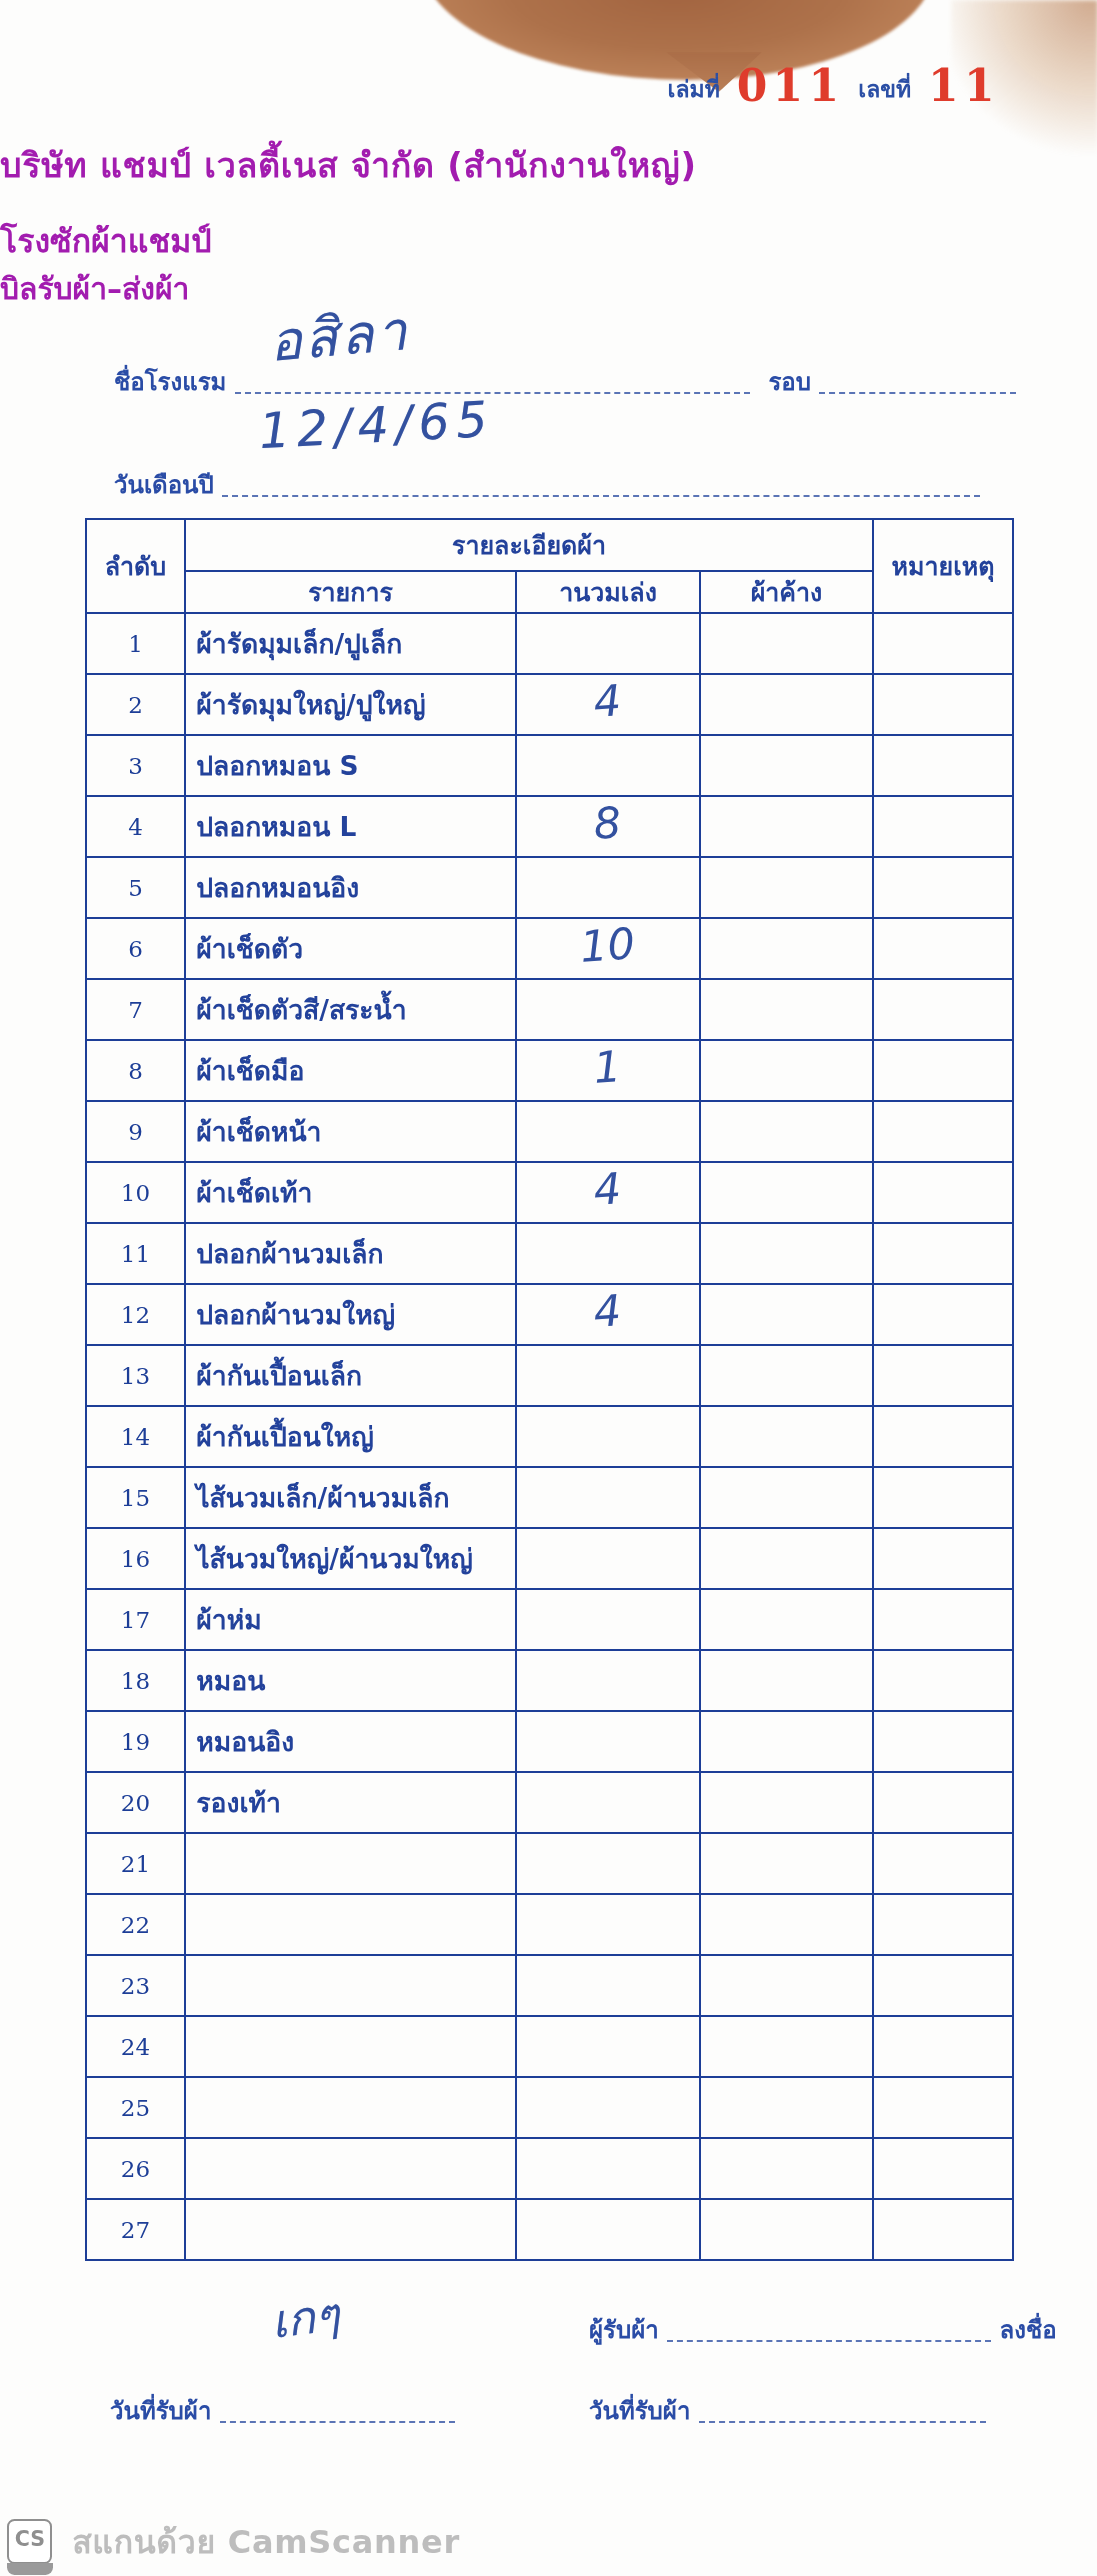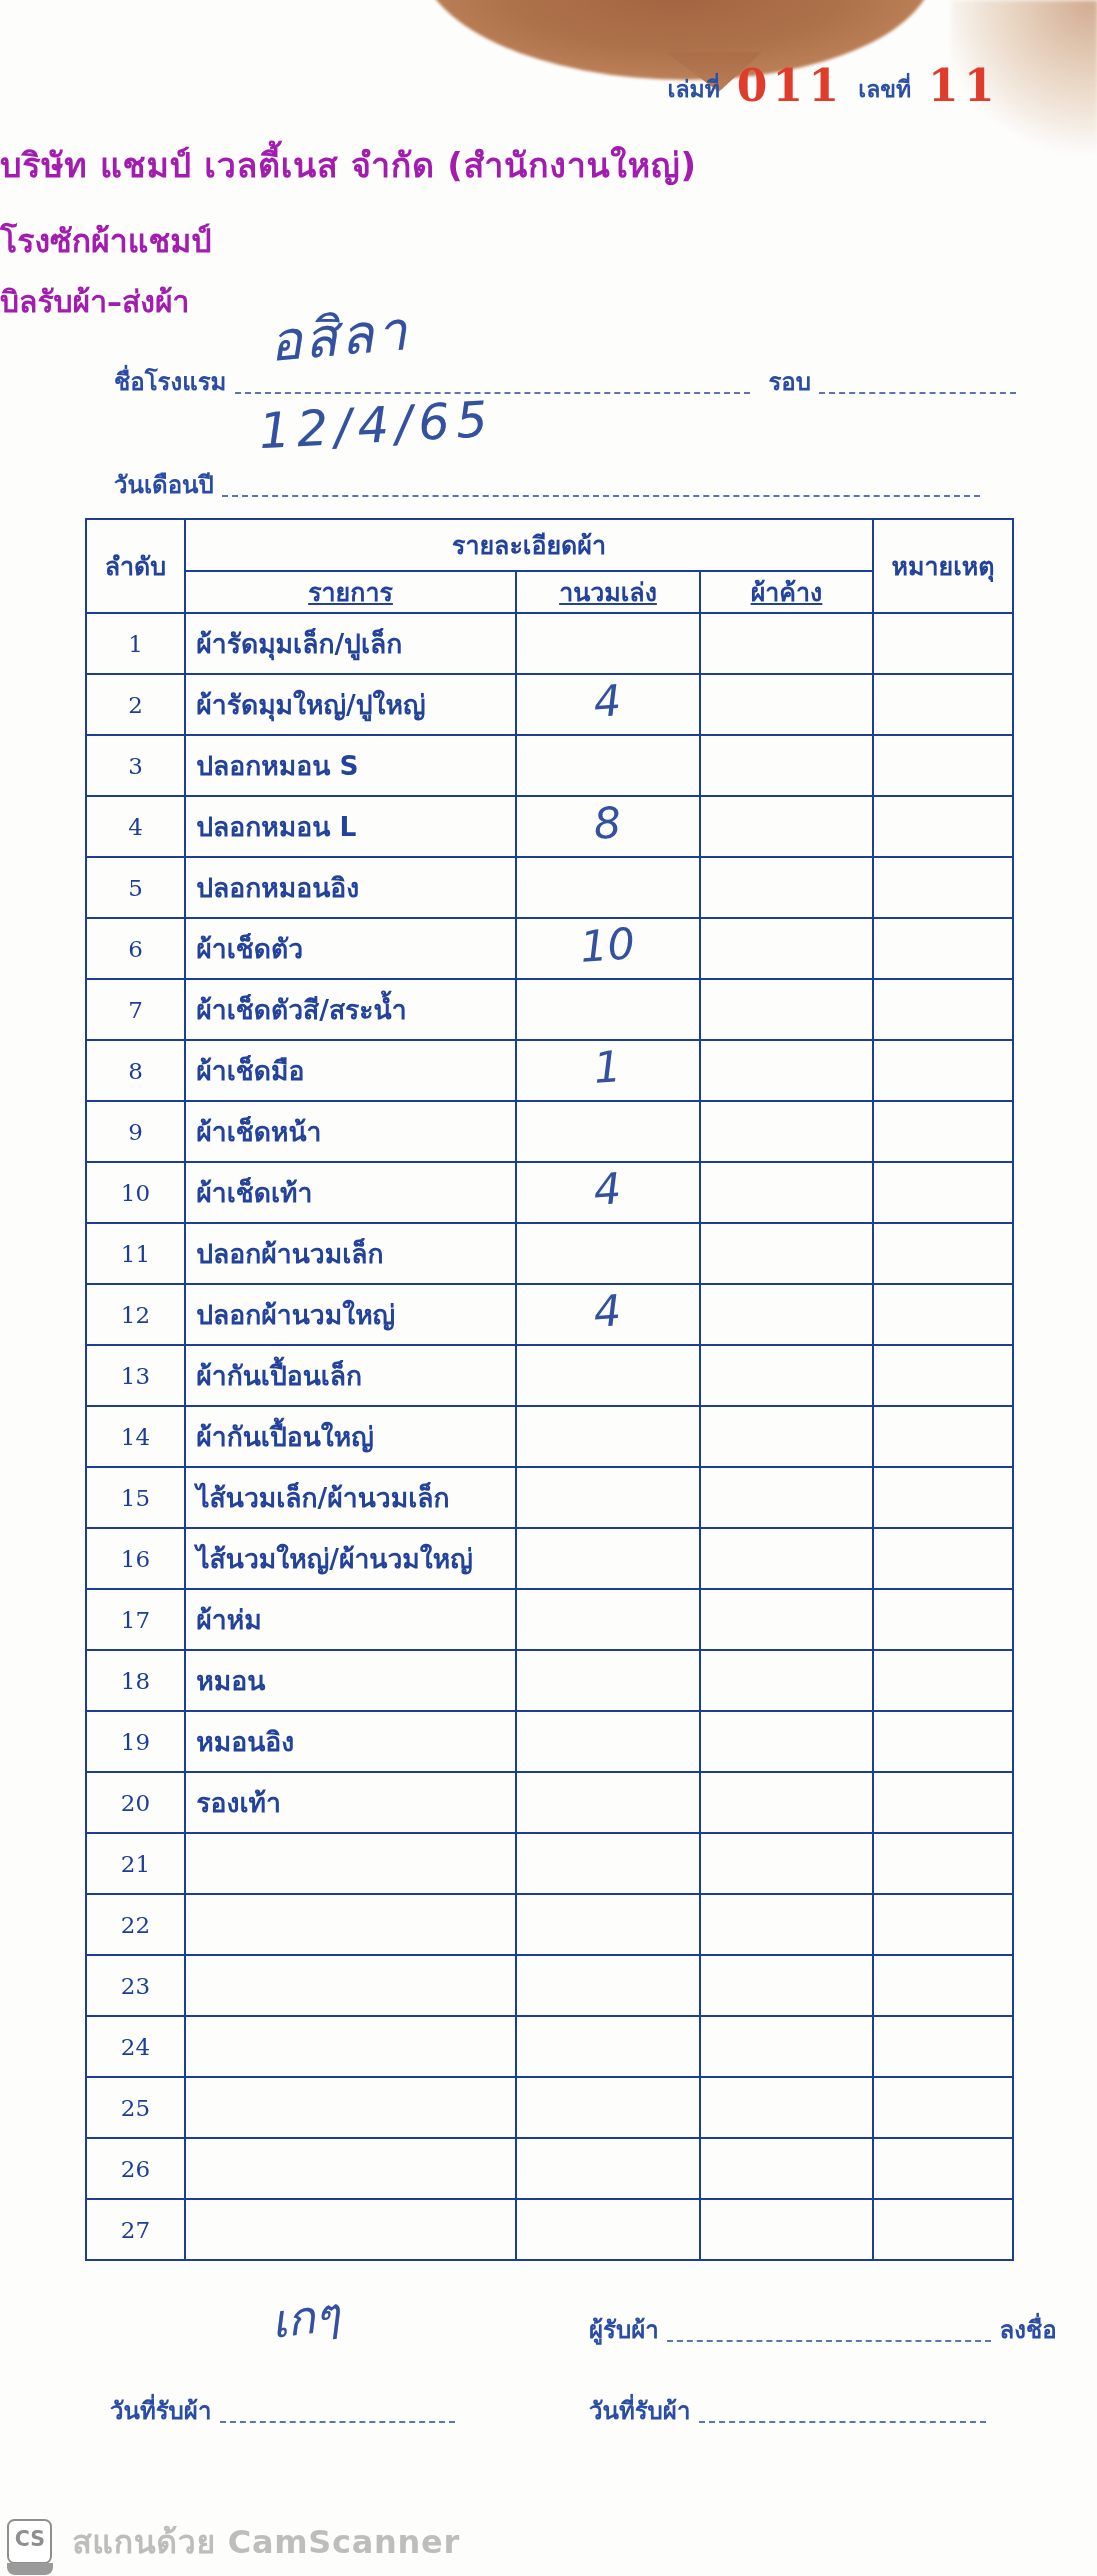--- a/index.html
+++ b/index.html
@@ -35,21 +35,21 @@
   .booknum .lbl{font-size:23px;font-weight:bold;color:#2b4fa5;vertical-align:baseline;}
   .booknum .red{
     font-family:"DejaVu Serif","Liberation Serif",serif;
     font-size:44px;font-weight:bold;color:#df3c2c;letter-spacing:5.2px;
     vertical-align:-4.4px;margin:0 10.3px 0 13.2px;
   }
   
   .hdr{position:absolute;left:0;width:100%;text-align:left;font-weight:bold;color:#a21caf;}
   .hdr.company{top:138px;font-size:34px;letter-spacing:0.7px;}
   .hdr.sub{top:215px;font-size:32px;}
-  .hdr.title{top:278px;font-size:30px;}
+  .hdr.title{top:265px;font-size:30px;}
   
   .fieldrow{position:absolute;white-space:nowrap;font-size:24px;font-weight:bold;color:#2a4ca6;}
   .dash{
     display:inline-block;vertical-align:-4.4px;
     border-bottom:2.9px dashed #5a74b5;height:22px;
   }
   
   .hand{
     font-style:italic;color:#33519f;font-weight:normal;
     text-shadow:0 0 0.7px rgba(51,81,159,.4);
@@ -69,21 +69,21 @@
   table.bill{border:2.9px solid #1d3e97;}
   th.h{font-size:25px;font-weight:bold;color:#23429b;text-align:center;padding:5.9px 2.9px;}
   td.c-no{
     text-align:center;font-family:"DejaVu Serif","Liberation Serif",serif;
     font-size:23px;color:#1d3e97;
   }
   td.c-item{font-size:26.5px;font-weight:bold;color:#23429b;text-align:left;}
   td.c-qty{text-align:center;}
   tbody tr{height:61px;}
   tr.hrow1{height:52px;}
-  tr.hrow2{height:36px;text-decoration:underline;}
+  tr.hrow2{height:36px;}
   
   .footer-label{font-size:24px;font-weight:bold;color:#2a4ca6;white-space:nowrap;position:absolute;}
   
   .cs-bar{position:absolute;left:7.4px;top:2516px;height:56px;white-space:nowrap;}
   .cs-logo{
     display:inline-block;vertical-align:middle;width:41px;height:41px;
     border:2.9px solid #8f8f8f;border-radius:7.4px;background:#fff;
     color:#8f8f8f;font-weight:bold;font-size:20.6px;line-height:37px;text-align:center;
     position:relative;
   }

